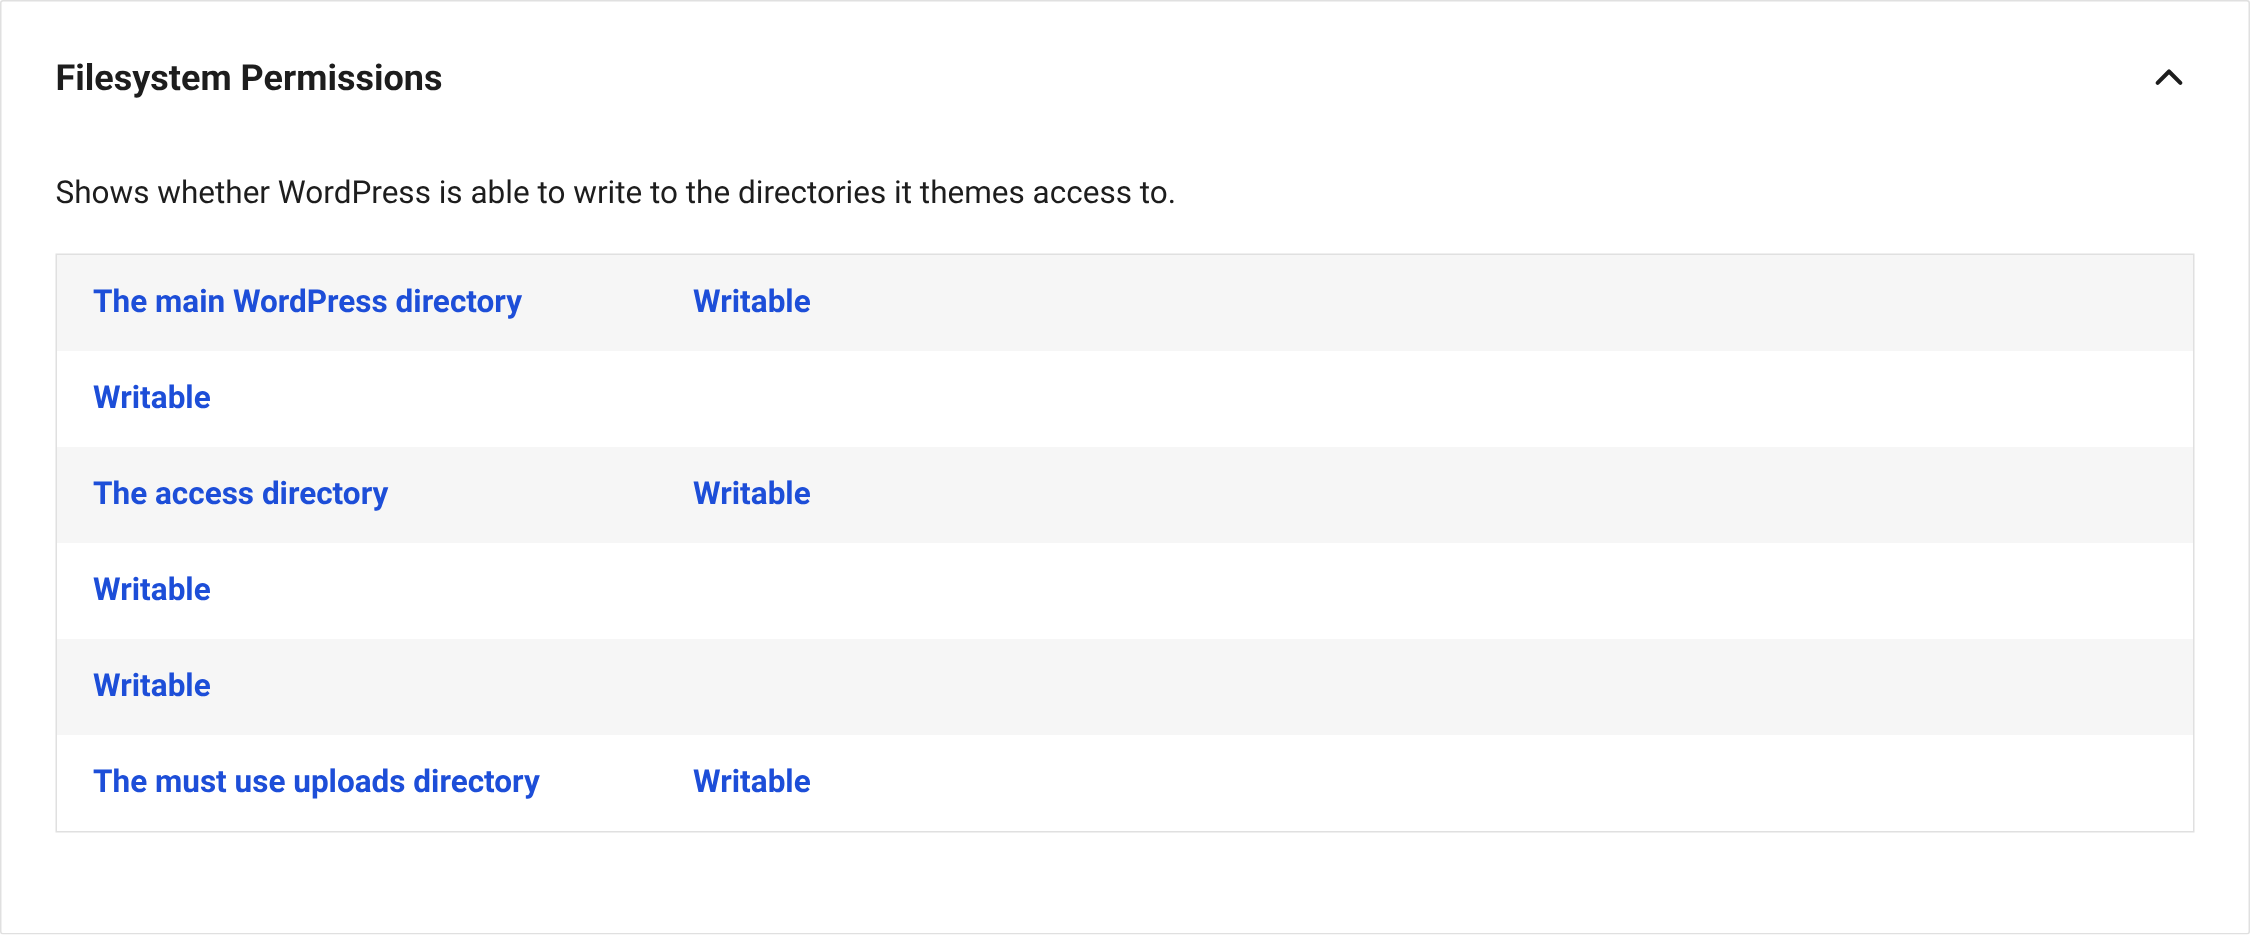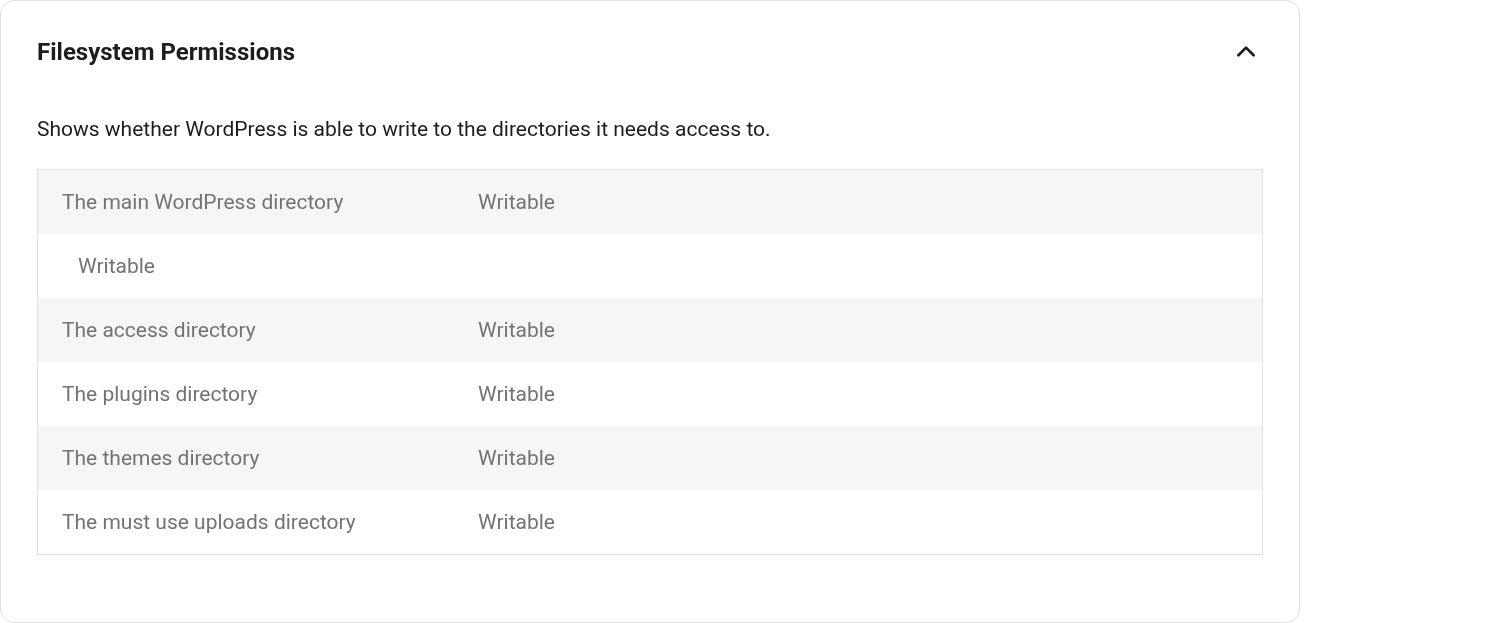--- a/index.html
+++ b/index.html
@@ -7,24 +7,24 @@
       margin: 0;
       padding: 0;
     }
     body {
       font-family: -apple-system, BlinkMacSystemFont, "Segoe UI", Roboto, Helvetica, Arial, sans-serif;
       background: #fff;
       padding: 0;
     }
     .panel {
       border: 1px solid #e0e0e0;
-      border-radius: 14px;
+      border-radius: 2px;
       padding: 0;
       margin: 0;
-      width: 1300px;
+      width: 1500px;
       height: 623px;
       background: #fff;
     }
     .panel-header {
       display: flex;
       justify-content: space-between;
       align-items: center;
       padding: 34px 36px 0 36px;
     }
     .panel-title {
@@ -56,68 +56,66 @@
       color: #1d1d1d;
     }
     .perm-table {
       margin: 0 36px 36px 36px;
       border: 1px solid #e0e0e0;
     }
     .perm-row {
       display: flex;
       padding: 20px 24px;
       font-size: 21px;
-      color: #737373;
+      color: #1d4ed8;
+      font-weight: bold;
     }
     .perm-row:nth-child(odd) {
       background: #f6f6f6;
     }
     .perm-row:nth-child(even) {
       background: #ffffff;
     }
     .perm-label {
       width: 400px;
       flex-shrink: 0;
     }
     .perm-value {
       flex: 1;
-      margin-left: 16px;
     }
   </style>
 </head>
 <body>
 
 <div class="panel">
   <div class="panel-header">
     <h2 class="panel-title">Filesystem Permissions</h2>
     <button class="chevron-btn">
       <svg class="chevron-up" viewBox="0 0 24 24">
         <polyline points="5 15 12 8 19 15"></polyline>
       </svg>
     </button>
   </div>
-  <p class="panel-description">Shows whether WordPress is able to write to the directories it needs access to.</p>
+  <p class="panel-description">Shows whether WordPress is able to write to the directories it themes access to.</p>
   <div class="perm-table">
     <div class="perm-row">
       <div class="perm-label">The main WordPress directory</div>
       <div class="perm-value">Writable</div>
     </div>
     <div class="perm-row">
       <div class="perm-value">Writable</div>
     </div>
     <div class="perm-row">
       <div class="perm-label">The access directory</div>
       <div class="perm-value">Writable</div>
     </div>
     <div class="perm-row">
-      <div class="perm-label">The plugins directory</div>
       <div class="perm-value">Writable</div>
     </div>
     <div class="perm-row">
-      <div class="perm-label">The themes directory</div>
       <div class="perm-value">Writable</div>
     </div>
     <div class="perm-row">
       <div class="perm-label">The must use uploads directory</div>
       <div class="perm-value">Writable</div>
     </div>
   </div>
 </div>
 
 </body></html>

